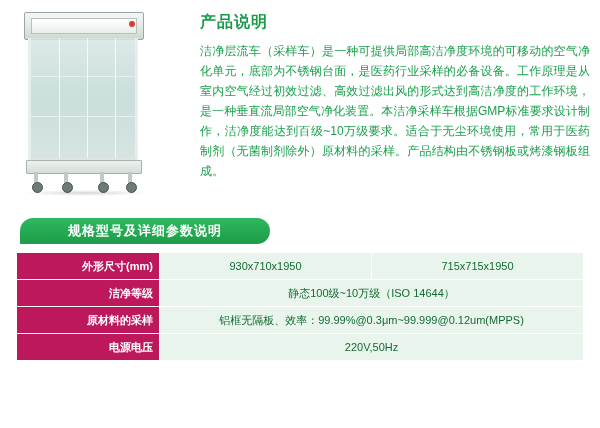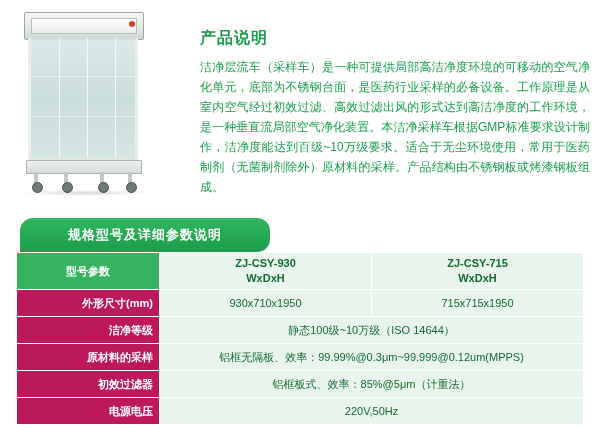--- a/index.html
+++ b/index.html
@@ -131,21 +131,21 @@
     top: 182px;
     width: 130px;
     height: 6px;
     background: radial-gradient(ellipse at center, rgba(0,0,0,0.16) 0%, rgba(0,0,0,0) 70%);
   }
 
   
   .desc-block {
     position: absolute;
     left: 200px;
-    top: 28px;
+    top: 12px;
     width: 390px;
   }
   .desc-title {
     color: #1a9b4a;
     font-size: 16px;
     font-weight: bold;
     letter-spacing: 1px;
     margin: 0 0 8px 0;
   }
   .desc-body {
@@ -155,21 +155,21 @@
     text-align: justify;
     margin: 0;
   }
 
   
   .section-banner {
     position: absolute;
     left: 20px;
     top: 218px;
     width: 250px;
-    height: 34px;
+    height: 26px;
     background: linear-gradient(180deg,#2fb85f 0%,#1d9c49 100%);
     border-radius: 13px 13px 13px 0;
     color: #ffffff;
     font-size: 13px;
     font-weight: bold;
     display: flex;
     align-items: center;
     justify-content: center;
     letter-spacing: 1px;
   }
@@ -250,53 +250,38 @@
 
 <div class="desc-block">
   <h1 class="desc-title">产品说明</h1>
   <p class="desc-body">洁净层流车（采样车）是一种可提供局部高洁净度环境的可移动的空气净化单元，底部为不锈钢台面，是医药行业采样的必备设备。工作原理是从室内空气经过初效过滤、高效过滤出风的形式达到高洁净度的工作环境，是一种垂直流局部空气净化装置。本洁净采样车根据GMP标准要求设计制作，洁净度能达到百级~10万级要求。适合于无尘环境使用，常用于医药制剂（无菌制剂除外）原材料的采样。产品结构由不锈钢板或烤漆钢板组成。</p>
 </div>
 
 <div class="section-banner">规格型号及详细参数说明</div>
 
 <table class="spec-table">
   <tbody>
-    <tr>
-      <td class="col-label hdr-model">型号参数</td>
-      <td class="hdr-cell">
-        <div>ZJ-CSY-930</div>
-        <div>WxDxH</div>
-      </td>
-      <td class="hdr-cell">
-        <div>ZJ-CSY-715</div>
-        <div>WxDxH</div>
-      </td>
-    </tr>
 
     <tr>
       <td class="col-label">外形尺寸(mm)</td>
       <td class="col-val">930x710x1950</td>
       <td class="col-val">715x715x1950</td>
     </tr>
 
 
     <tr>
       <td class="col-label">洁净等级</td>
       <td class="col-val" colspan="2">静态100级~10万级（ISO 14644）</td>
     </tr>
 
     <tr>
       <td class="col-label">原材料的采样</td>
       <td class="col-val" colspan="2">铝框无隔板、效率：99.99%@0.3μm~99.999@0.12um(MPPS)</td>
     </tr>
 
-    <tr>
-      <td class="col-label">初效过滤器</td>
-      <td class="col-val" colspan="2">铝框板式、效率：85%@5μm（计重法）</td>
-    </tr>
 
     <tr>
       <td class="col-label">电源电压</td>
       <td class="col-val" colspan="2">220V,50Hz</td>
     </tr>
 
   </tbody>
 </table>
 
 </body></html>

